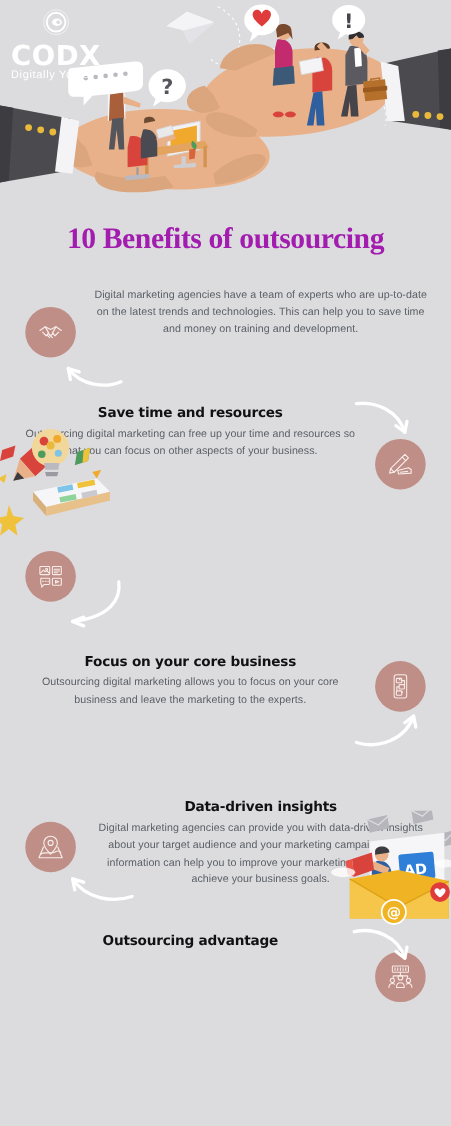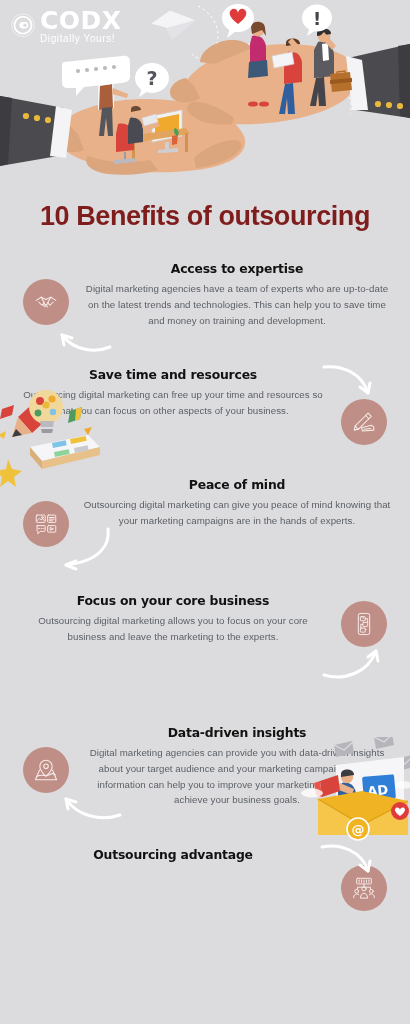--- a/index.html
+++ b/index.html
@@ -27,20 +27,21 @@
   .hero svg { display: block; }
 
   .logo {
     position: absolute;
     left: 10px;
     top: 8px;
     display: flex;
     align-items: center;
     gap: 4px;
     z-index: 6;
+    flex-direction: column;
   }
   .logo-mark { width: 26px; height: 26px; display: block; }
   .logo-textwrap { display: flex; flex-direction: column; line-height: 1; }
   .logo-word {
     font-size: 25px;
     font-weight: 800;
     color: #ffffff;
     letter-spacing: 0.5px;
     font-family: "DejaVu Sans", sans-serif;
   }
@@ -55,24 +56,24 @@
 
   
   .title-block {
     position: relative;
     margin-top: 14px;
     padding: 0 12px;
     text-align: center;
     z-index: 5;
   }
   .title-line {
-    font-family: Liberation Sans, sans-serif;
+    font-family: Liberation Serif, serif;
     font-size: 27px;
     font-weight: 800;
-    color: #7f1d1d;
+    color: #a21caf;
     letter-spacing: -0.4px;
     line-height: 1.32;
     white-space: nowrap;
   }
 
   
   .benefits { position: relative; margin-top: 26px; }
 
   .benefit {
     position: relative;
@@ -322,21 +323,20 @@
         <svg width="26" height="26" viewBox="0 0 32 32" fill="none" stroke="#f7ece9" stroke-width="1.3" stroke-linecap="round" stroke-linejoin="round">
           <path d="M4 14 L10 10 L16 13 L22 10 L28 14"></path>
           <path d="M10 10 L14 17 L11 20 L7 16"></path>
           <path d="M22 10 L18 17 L21 20 L25 16"></path>
           <path d="M13 17 L16 20 L19 17"></path>
           <path d="M12 19 L15 22 M15 19 L18 22"></path>
         </svg>
       </div>
     </div>
     <div class="text-col">
-      <h3 class="benefit-heading">Access to expertise</h3>
       <p class="benefit-body">Digital marketing agencies have a team of experts who are up-to-date on the latest trends and technologies. This can help you to save time and money on training and development.</p>
     </div>
     <span class="arrow" style="left:52px; top:56px;">
       <svg width="62" height="40" viewBox="0 0 62 40" fill="none">
         <path d="M58 30 C44 36 22 34 10 18" stroke="#ffffff" stroke-width="3" stroke-linecap="round"></path>
         <path d="M10 18 L20 21 M10 18 L12 28" stroke="#ffffff" stroke-width="3" stroke-linecap="round"></path>
       </svg>
     </span>
   </div>
 
@@ -407,24 +407,20 @@
           <path d="M5 12 L8 9 L10 11 L12 9.5 L14 12"></path>
           <circle cx="11.5" cy="8" r="1.1"></circle>
           <rect x="18" y="5" width="10" height="9" rx="1"></rect>
           <path d="M20 8 H26 M20 10 H26 M20 12 H24"></path>
           <path d="M5 18 h9 a1 1 0 0 1 1 1 v5 a1 1 0 0 1 -1 1 h-5 l-3 3 v-3 a1 1 0 0 1 -1 -1 v-5 a1 1 0 0 1 1 -1 z"></path>
           <path d="M7 21.5 h1 M10 21.5 h1 M13 21.5 h0.5"></path>
           <rect x="18" y="18" width="10" height="8" rx="1"></rect>
           <path d="M21.5 20.5 L25 22 L21.5 23.5 Z"></path>
         </svg>
       </div>
-    </div>
-    <div class="text-col">
-      <h3 class="benefit-heading">Peace of mind</h3>
-      <p class="benefit-body">Outsourcing digital marketing can give you peace of mind knowing that your marketing campaigns are in the hands of experts.</p>
     </div>
     <span class="arrow" style="left:56px; top:50px;">
       <svg width="60" height="44" viewBox="0 0 60 44" fill="none">
         <path d="M52 2 C54 18 44 34 10 38" stroke="#ffffff" stroke-width="3" stroke-linecap="round"></path>
         <path d="M10 38 L20 34 M10 38 L20 42" stroke="#ffffff" stroke-width="3" stroke-linecap="round"></path>
       </svg>
     </span>
   </div>
 
   <div class="benefit right-icon" style="margin-top:20px;">

